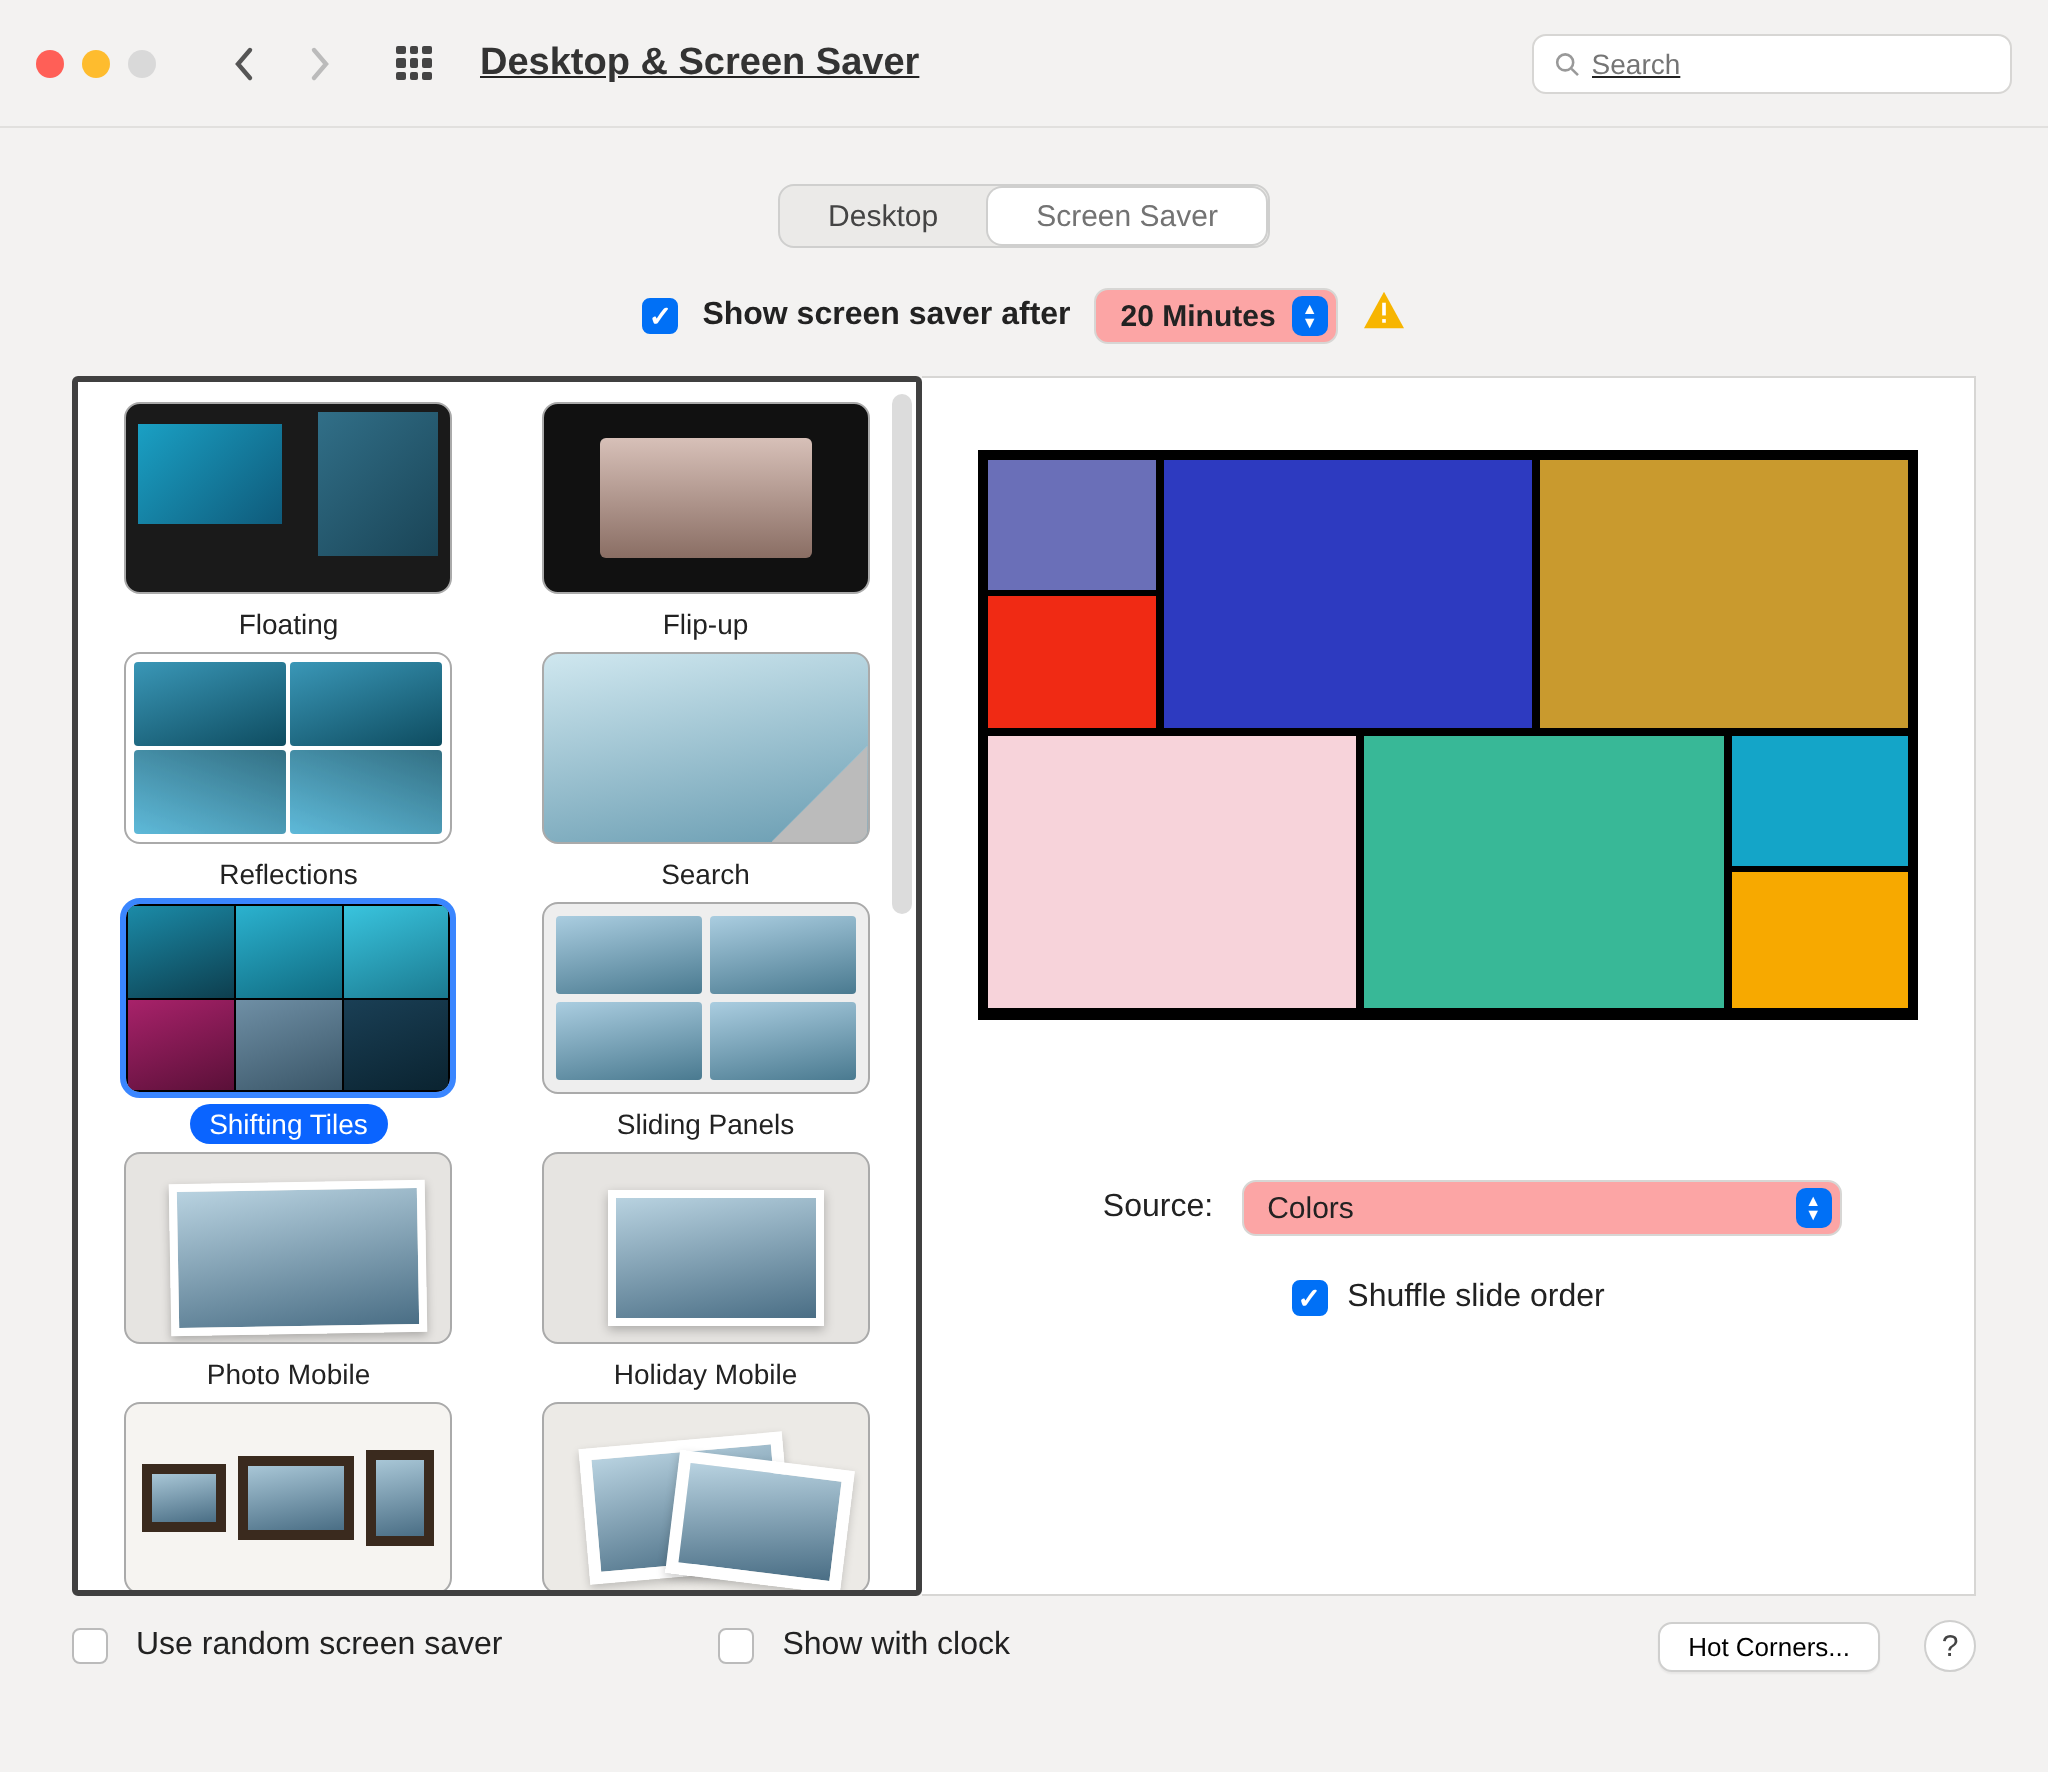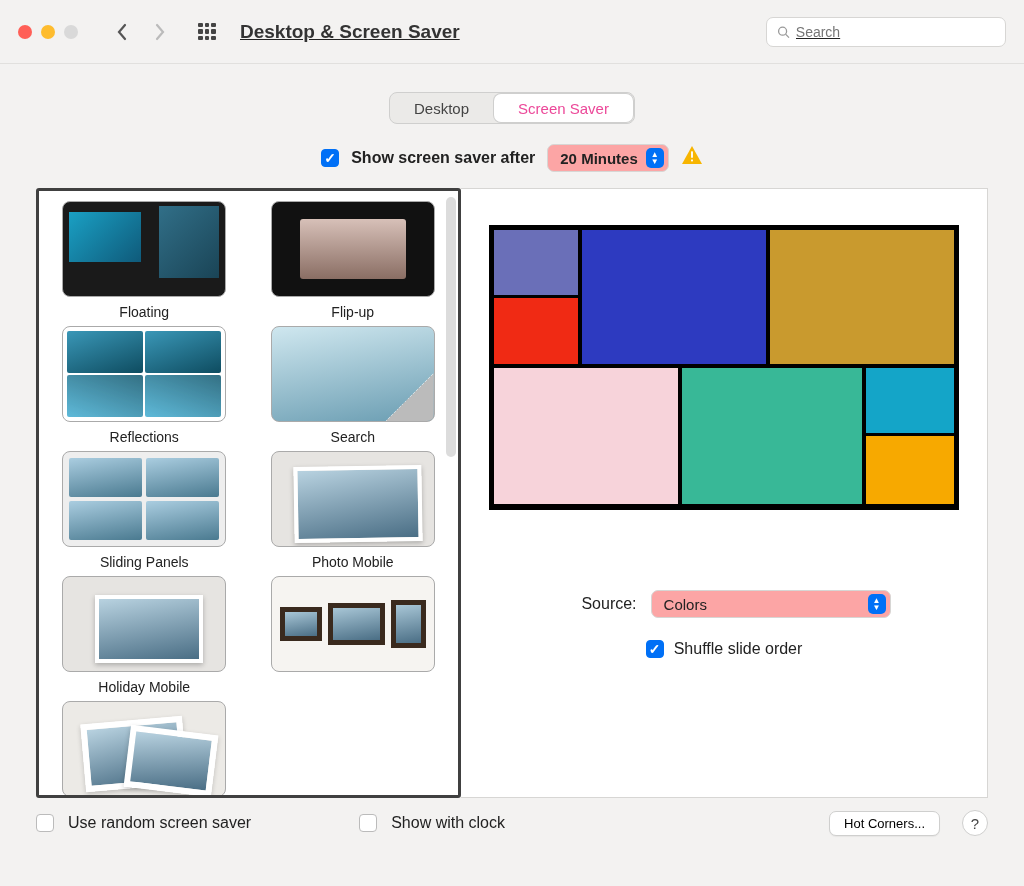--- a/index.html
+++ b/index.html
@@ -41,21 +41,21 @@
     background:#fff; border:1px solid #d7d6d4; border-radius:7px;
     display:flex; align-items:center; padding:0 10px; color:#999; gap:6px;
   }
   .search-box input { border:none; outline:none; font-size:14px; width:100%; background:transparent; color:#333; }
   .tabbar { display:flex; justify-content:center; margin-top:28px; }
   .segmented {
     display:flex; border:1px solid #cfcfce; border-radius:8px;
     background:#ebeae8; overflow:hidden; height:32px;
   }
   .segmented .seg {
-    padding:0 24px; display:flex; align-items:center; font-size:15px; color:#ec4899;
+    padding:0 24px; display:flex; align-items:center; font-size:15px; color:#737373;
     cursor:default;
   }
   .segmented .seg.active {
     background:#fff; border-radius:7px;
     box-shadow:0 0 0 1px #cfcfce; margin:1px;
   }
   .segmented .seg:not(.active) { color:#444; }
   .row-after {
     display:flex; justify-content:center; align-items:center; gap:12px;
     margin-top:20px; font-size:16px; color:#222;font-weight:bold;
@@ -182,21 +182,21 @@
   .t3 { flex:1; background:#c99a2e; }
   .b1 { width:188px; background:#f7d3da; }
   .b2 { width:184px; background:#38b897; }
   .b3 { flex:1; display:flex; flex-direction:column; }
   .b3 .sub1 { flex:1; background:#14a5c8; border-bottom:3px solid #000; }
   .b3 .sub2 { height:68px; background:#f7a900; }
 
   .source-row {
     display:flex; align-items:center; gap:14px; margin-top:80px; font-size:16px;margin-left:24px;
   }
-  .source-row .dropdown { width:240px; justify-content:space-between; }
+  .source-row .dropdown { width:300px; justify-content:space-between; }
   .shuffle-row {
     display:flex; align-items:center; gap:10px; margin-top:22px; font-size:16px;
   }
 
   .bottom-bar {
     display:flex; align-items:center; padding:12px 36px 0; gap:14px; font-size:16px;
   }
   .bottom-bar .spacer { flex:1; }
   .mac-button {
     background:#fff; border:1px solid #cfcfce; border-radius:7px;
@@ -277,20 +277,28 @@
     <div class="sidebar-inner" id="saver-grid">
         <div class="thumb-item"><div class="thumb floating"></div><div class="thumb-label">Floating</div></div>
         <div class="thumb-item"><div class="thumb flipup"></div><div class="thumb-label">Flip-up</div></div>
         <div class="thumb-item"><div class="thumb reflections">
             <span></span>
             <span></span>
             <span></span>
             <span></span>
           </div><div class="thumb-label">Reflections</div></div>
         <div class="thumb-item"><div class="thumb origami"></div><div class="thumb-label">Search</div></div>
+        <div class="thumb-item selected"><div class="thumb shifting">
+            <span></span>
+            <span></span>
+            <span></span>
+            <span></span>
+            <span></span>
+            <span></span>
+          </div><div class="thumb-label">Shifting Tiles</div></div>
         <div class="thumb-item"><div class="thumb sliding">
             <span></span>
             <span></span>
             <span></span>
             <span></span>
           </div><div class="thumb-label">Sliding Panels</div></div>
         <div class="thumb-item"><div class="thumb photomobile"></div><div class="thumb-label">Photo Mobile</div></div>
         <div class="thumb-item"><div class="thumb holiday"></div><div class="thumb-label">Holiday Mobile</div></div>
         <div class="thumb-item">
           <div class="thumb photowall">

